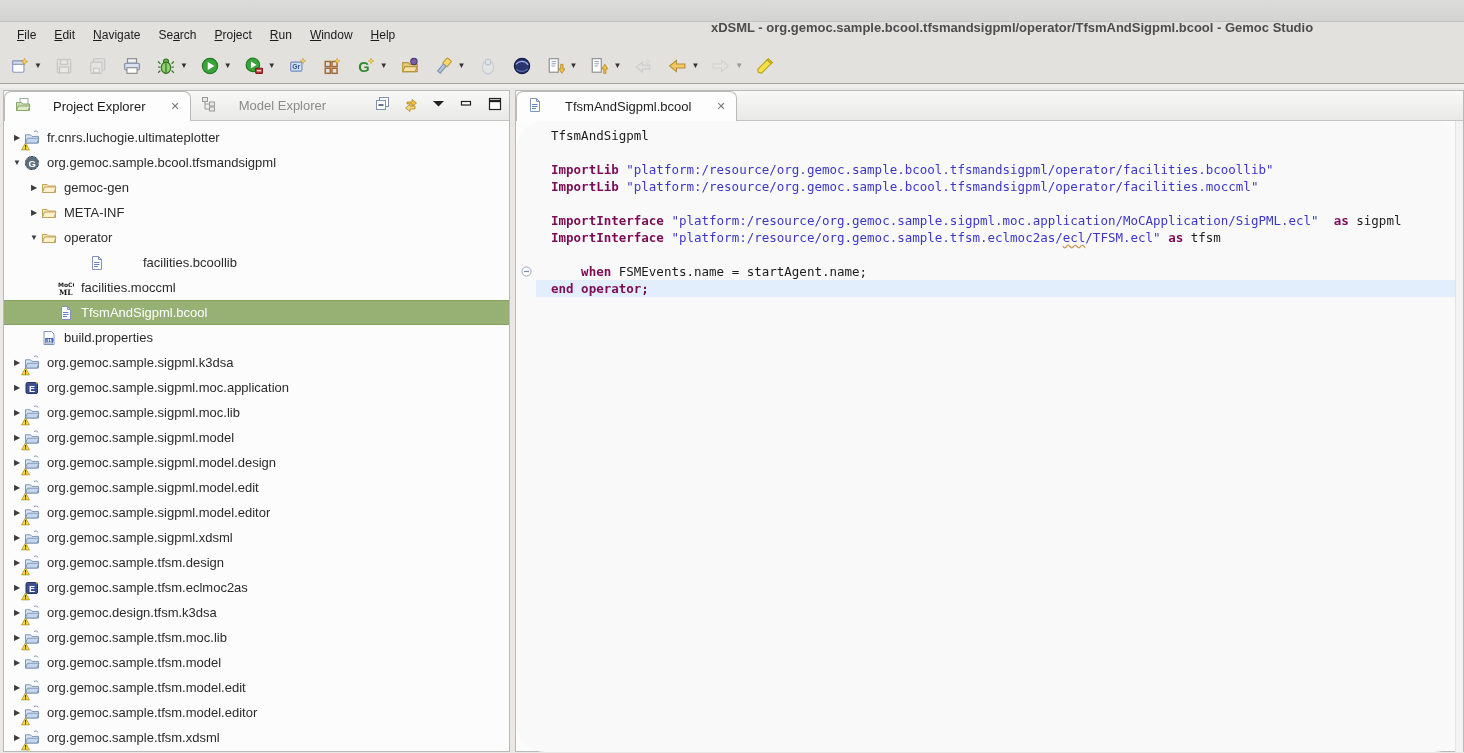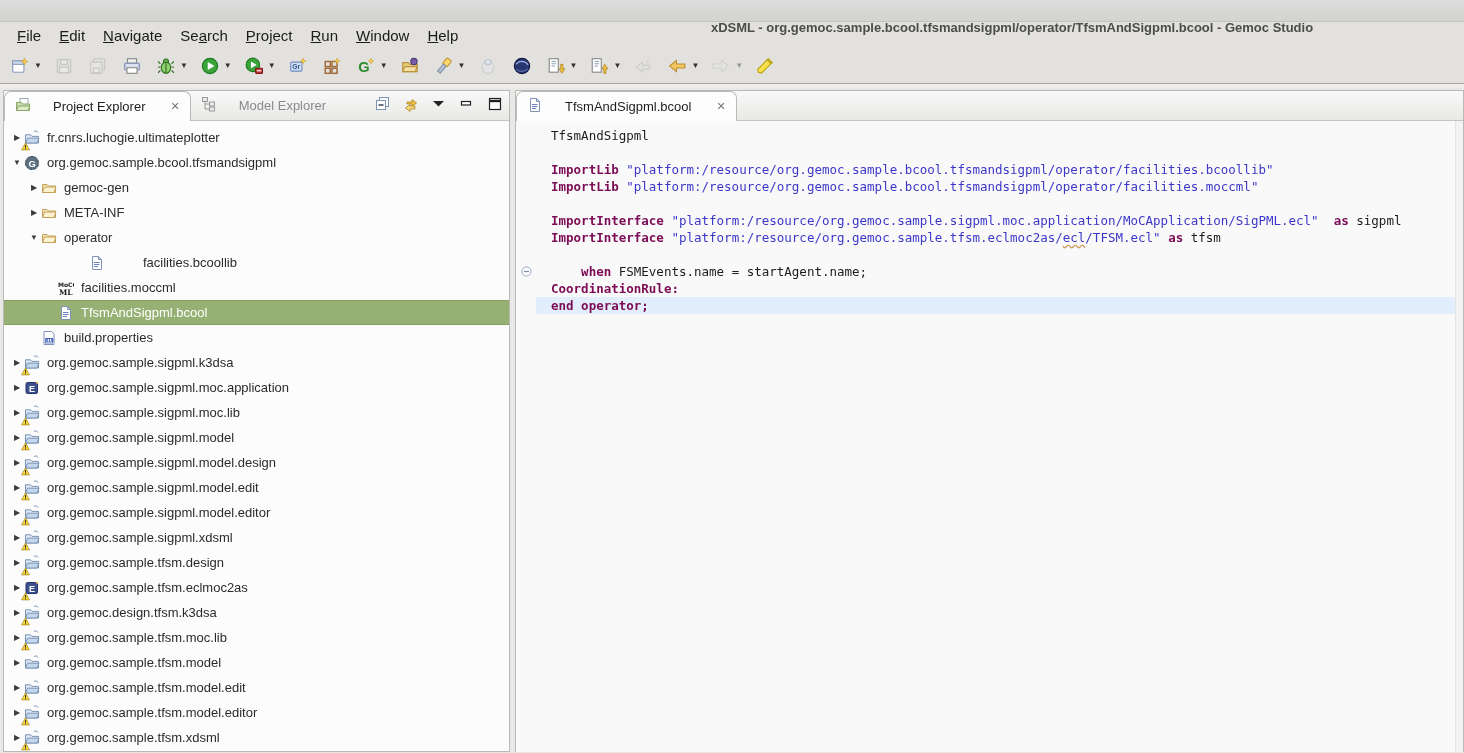--- a/index.html
+++ b/index.html
@@ -7,21 +7,21 @@
     font-family:"Liberation Sans", sans-serif; background:#e9e8e6; }
   #window { position:relative; width:1464px; height:753px; }
 
   
   .titlebar { height:22px; background:linear-gradient(#dcdcdc,#d3d3d1);
     border-bottom:1px solid #c2c2c0; position:relative; }
   .titlebar .title { position:absolute; left:560px; right:0; top:20px;
     text-align:center; font-size:13px; font-weight:700; color:#4c4c4c; }
   .menubar { height:26px; background:#e2e1de; display:flex; align-items:center;
     padding-left:8px; }
-  .menu-item { font-size:15px; color:#1b1b1b; padding:4px 9px; cursor:default; }
+  .menu-item { font-size:12px; color:#1b1b1b; padding:4px 9px; cursor:default; }
   .menu-item u { text-decoration:underline; }
   .toolbar { height:36px; background:#e2e1de; border-bottom:1px solid #a3a3a1;
     display:flex; align-items:center; padding-left:8px; }
   .tgroup { display:flex; align-items:center; margin-right:10px; }
   .tbtn { display:flex; align-items:center; padding:2px 3px; border-radius:3px; }
   .tbtn svg { width:18px; height:18px; display:block; }
   .tbtn.disabled { opacity:.45; }
   .dd { font-size:8px; color:#333; margin-left:2px; }
   .dd.disabled { color:#999; }
   .below-toolbar { height:4px; background:#efeeec; }
@@ -48,21 +48,21 @@
   .trow { height:25px; display:flex; align-items:center; }
   .trow .arrow { width:14px; font-size:8px; color:#3c3c3c; flex:none; text-align:center; }
   .ticon { position:relative; width:17px; height:16px; flex:none; margin-right:6px; }
   .ticon > svg { width:16px; height:16px; display:block; }
   .ticon .badge { position:absolute; left:-3px; bottom:-2px; width:9px; height:9px; }
   .trow.selected { background:var(--sel); color:#fff;
     border-top:1px solid #86a263; border-bottom:1px solid #86a263; }
 
   
   .code { position:relative; padding-top:6px; background:#f9f9f9; height:631px;
-    font-family:"DejaVu Sans Mono", monospace; font-size:12.5px; }
+    font-family:"DejaVu Sans Mono", monospace; font-size:12.5px;border-radius:29px; }
   .cline { display:flex; height:17px; line-height:17px; white-space:pre; }
   .gut { width:20px; flex:none; display:flex; align-items:center; justify-content:center; }
   .gut svg { width:11px; height:11px; display:block; }
   .ctext { flex:1; padding-left:15px; color:#1c1c1c; }
   .cline.hl .ctext { background:var(--hl); }
   .k { color:var(--kw); font-weight:700; }
   .s { color:var(--str); }
   .sw { color:var(--str); text-decoration:underline; text-decoration-style:wavy;
         text-decoration-color:#cf9a5e; text-underline-offset:2px; }
   .vscroll { position:absolute; right:0; top:0; bottom:0; width:8px;
@@ -766,18 +766,17 @@
         <div class="cline"><span class="gut"></span><span class="ctext"><span class="k">ImportLib</span><span class="p"> </span><span class="s">"platform:/resource/org.gemoc.sample.bcool.tfsmandsigpml/operator/facilities.bcoollib"</span></span></div>
         <div class="cline"><span class="gut"></span><span class="ctext"><span class="k">ImportLib</span><span class="p"> </span><span class="s">"platform:/resource/org.gemoc.sample.bcool.tfsmandsigpml/operator/facilities.moccml"</span></span></div>
         <div class="cline"><span class="gut"></span><span class="ctext"></span></div>
         <div class="cline"><span class="gut"></span><span class="ctext"><span class="k">ImportInterface</span><span class="p"> </span><span class="s">"platform:/resource/org.gemoc.sample.sigpml.moc.application/MoCApplication/SigPML.ecl"</span><span class="p">  </span><span class="k">as</span><span class="p"> sigpml</span></span></div>
         <div class="cline"><span class="gut"></span><span class="ctext"><span class="k">ImportInterface</span><span class="p"> </span><span class="s">"platform:/resource/org.gemoc.sample.tfsm.eclmoc2as/</span><span class="sw">ecl</span><span class="s">/TFSM.ecl"</span><span class="p"> </span><span class="k">as</span><span class="p"> tfsm</span></span></div>
         <div class="cline"><span class="gut"></span><span class="ctext"></span></div>
         <div class="cline"><span class="gut"><svg viewBox="0 0 12 12">
               <circle cx="6" cy="6" r="5" fill="#fdfdfd" stroke="#93a1bd"></circle>
               <line x1="3.2" y1="6" x2="8.8" y2="6" stroke="#7d8db0" stroke-width="1.3"></line>
             </svg></span><span class="ctext"><span class="p">    </span><span class="k">when</span><span class="p"> FSMEvents.name = startAgent.name;</span></span></div>
-        <div class="cline"><span class="gut"></span><span class="ctext"><span class="k">CoordinationRule:</span></span></div>
         <div class="cline hl"><span class="gut"></span><span class="ctext"><span class="k">end operator;</span></span></div>
         <div class="vscroll"></div>
       </div>
   </div>
 </div>
 
 </body></html>

